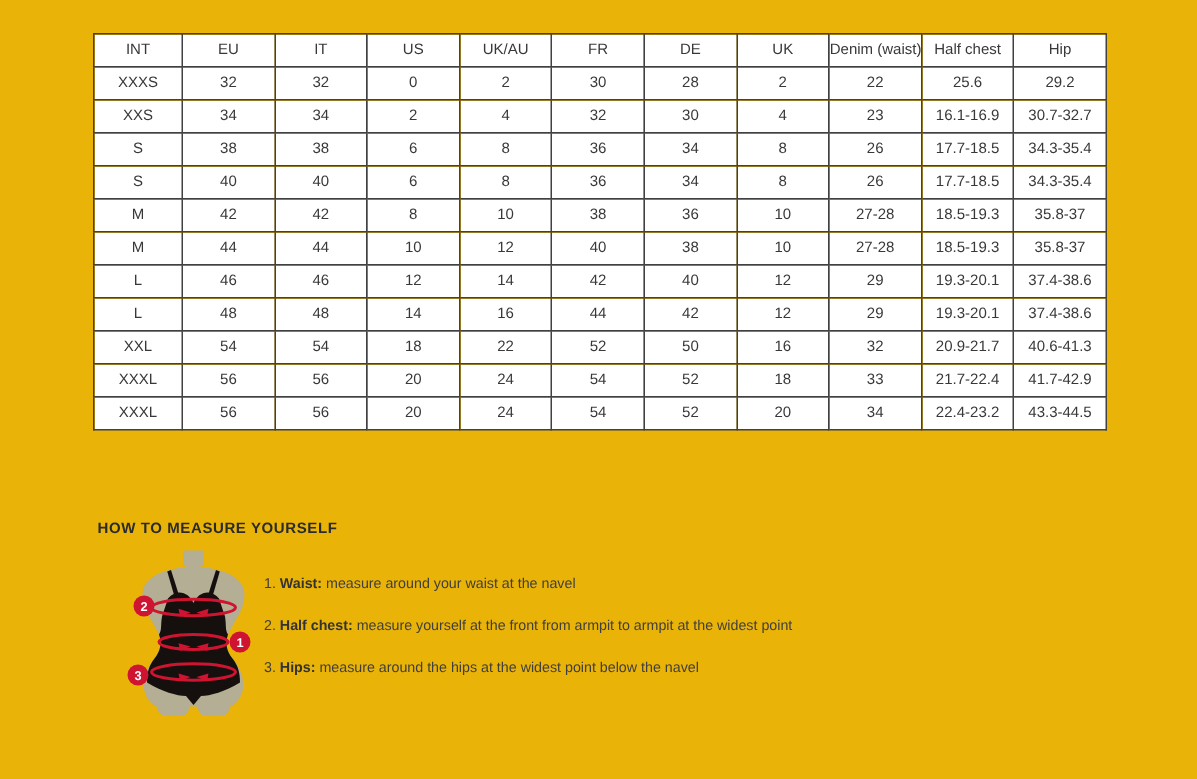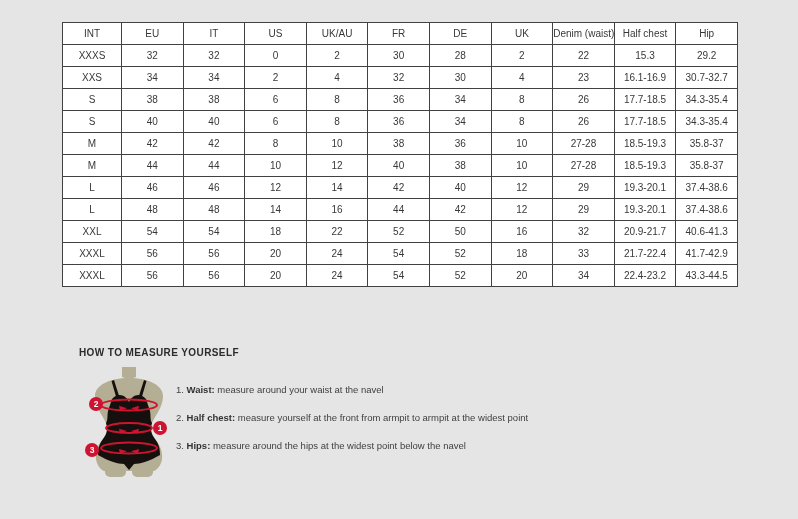--- a/index.html
+++ b/index.html
@@ -1,34 +1,34 @@
 <!DOCTYPE html>
 <html><head>
 <meta charset="utf-8">
 <style>
   html,body{margin:0;padding:0;background:#ffffff;}
   .page{
-    position:relative;width:798px;height:519px;background:#e5e5e5;
+    position:relative;width:798px;height:519px;background:#eab308;
     font-family:"Liberation Sans",sans-serif;overflow:hidden;
   }
   
   .size-table{
     position:absolute;left:62px;top:22px;width:676px;
     border-collapse:collapse;table-layout:fixed;
   }
   .size-table th,.size-table td{
     border:1px solid #414141;height:21px;padding:0;
     text-align:center;vertical-align:middle;
     font-size:10px;font-weight:400;color:#383838;
     white-space:nowrap;overflow:hidden;background:#ffffff;
   }
   .size-table th:first-child{width:58px;}
   
   .measure-title{
-    position:absolute;left:79px;top:347px;
+    position:absolute;left:65px;top:347px;
     font-size:10px;font-weight:700;color:#2b2b2b;letter-spacing:.4px;
   }
   .figure{position:absolute;left:76px;top:366px;width:106px;height:112px;}
   .instructions{
     position:absolute;left:176px;top:368px;
     font-size:9.5px;color:#3f3f3f;line-height:12px;
   }
   .instr{margin:16px 0 7px 0;}
   .instr .num{color:#3f3f3f;}
   .instr b{color:#333333;font-weight:700;}
@@ -58,21 +58,21 @@
         <tr>
           <td>XXXS</td>
           <td>32</td>
           <td>32</td>
           <td>0</td>
           <td>2</td>
           <td>30</td>
           <td>28</td>
           <td>2</td>
           <td>22</td>
-          <td>15.3</td>
+          <td>25.6</td>
           <td>29.2</td>
         </tr>
         <tr>
           <td>XXS</td>
           <td>34</td>
           <td>34</td>
           <td>2</td>
           <td>4</td>
           <td>32</td>
           <td>30</td>

